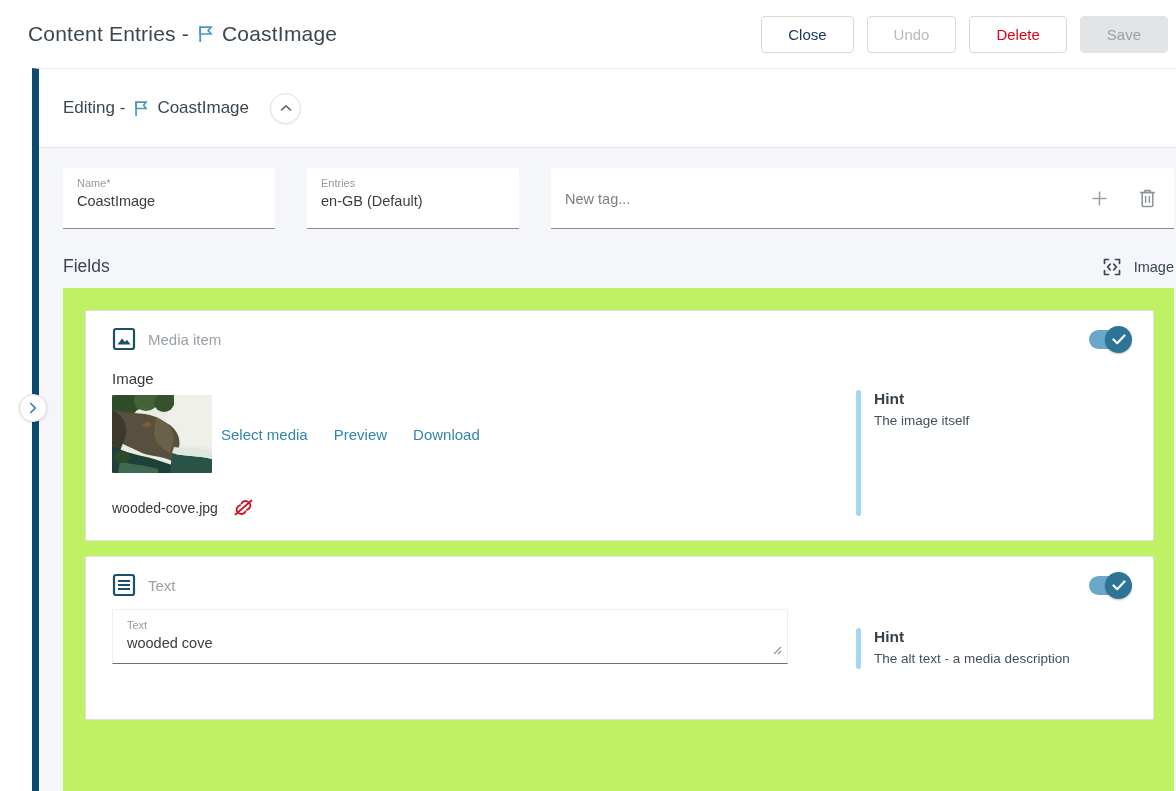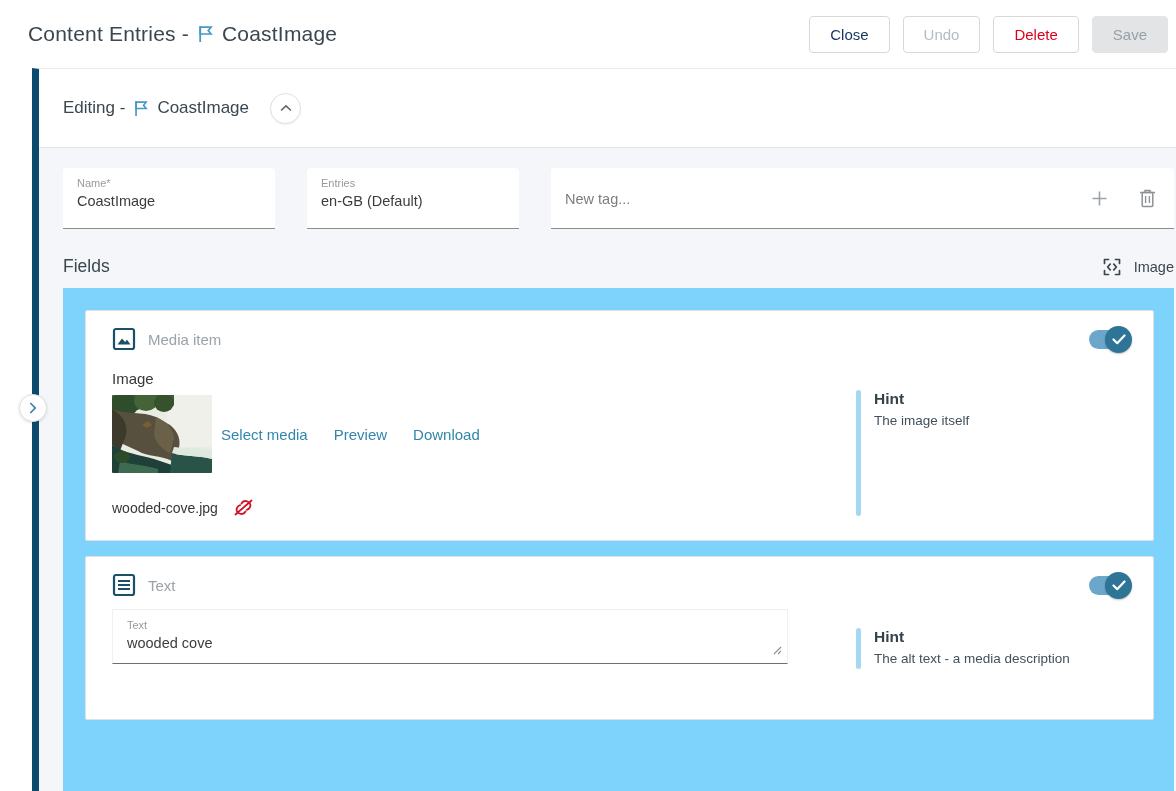--- a/index.html
+++ b/index.html
@@ -4,21 +4,21 @@
 <style>
   * { box-sizing: border-box; margin: 0; padding: 0; }
   html,body { background:#fff; }
   body { font-family: "Liberation Sans", sans-serif; }
   .page { position:relative; width:1176px; height:791px; background:#fff; overflow:hidden;margin-left:16px; }
 
   
   .top-header { height:68px; display:flex; align-items:center; justify-content:space-between; padding:0 24px 0 12px; background:#fff; }
   .page-title { display:flex; align-items:center; gap:9px; font-size:21px; color:#3a4750; letter-spacing:.2px; }
   .header-buttons { display:flex; gap:13px; }
-  .btn { height:37px; padding:0 20px; font-size:15px; background:#fff; border:1px solid #d8d8d8; border-radius:4px; cursor:pointer; font-family:inherit; }
+  .btn { height:37px; padding:0 26px; font-size:15px; background:#fff; border:1px solid #d8d8d8; border-radius:4px; cursor:pointer; font-family:inherit; }
   .btn-close { color:#15355e; }
   .btn-undo { color:#b4bcc2; }
   .btn-delete { color:#dd0018; }
   .btn-save { color:#97a1a8; background:#e3e4e5; border-color:#e3e4e5; }
 
   
   .panel { position:absolute; left:16px; top:68px; right:0; bottom:0; border-left:7px solid #0c4a6e; border-top:1px solid #e9eaec; display:flex; flex-direction:column; background:#fff; }
   .editing-bar { height:79px; flex:0 0 79px; background:#fff; border-bottom:1px solid #e4e6e8; display:flex; align-items:center; gap:9px; padding-left:24px; font-size:17px; color:#3a4750; }
   .collapse-btn { width:31px; height:31px; margin-left:12px; border-radius:50%; border:1px solid #dfe1e3; background:#fff; display:flex; align-items:center; justify-content:center; cursor:pointer; box-shadow:0 1px 2px rgba(0,0,0,.06); }
 
@@ -35,21 +35,21 @@
   .tags-input { border:none; outline:none; width:100%; font-size:14.5px; color:#3c3c3c; font-family:inherit; background:transparent; }
   .tags-input::placeholder { color:#7d7d7d; opacity:1; }
   .tag-icons { display:flex; align-items:center; gap:31px; padding-right:4px; }
   .icon-btn { background:none; border:none; cursor:pointer; padding:0; display:flex; align-items:center; }
 
   
   .fields-header { display:flex; align-items:center; justify-content:space-between; margin:27px 0 11px 0; }
   .fields-title { font-size:17.5px; font-weight:500; color:#3a4750; }
   .schema-ref { display:flex; align-items:center; gap:13px; color:#3a4750; font-size:14.5px; }
 
-  .fieldset { flex:1; background:#7dd3fc; padding:22px 20px 14px 22px; }
+  .fieldset { flex:1; background:#bef264; padding:22px 20px 14px 22px; }
 
   .field-card { border:1px solid #e0e0e0; background:#fff; border-radius:2px; padding:14px 20px 24px 26px; }
   .field-card + .field-card { margin-top:15px; }
   .card-header { display:flex; align-items:center; justify-content:space-between; height:28px; }
   .card-type { display:flex; align-items:center; gap:12px; }
   .card-type-label { font-size:15px; color:#9aa2a8; }
 
   .toggle { position:relative; width:38px; height:19px; border-radius:10px; background:#6ba7ca; cursor:pointer; margin-right:6px; }
   .toggle .knob { position:absolute; right:-5px; top:-4px; width:27px; height:27px; border-radius:50%; background:#2e7496; display:flex; align-items:center; justify-content:center; box-shadow:0 1px 2px rgba(0,0,0,.25); }
 

